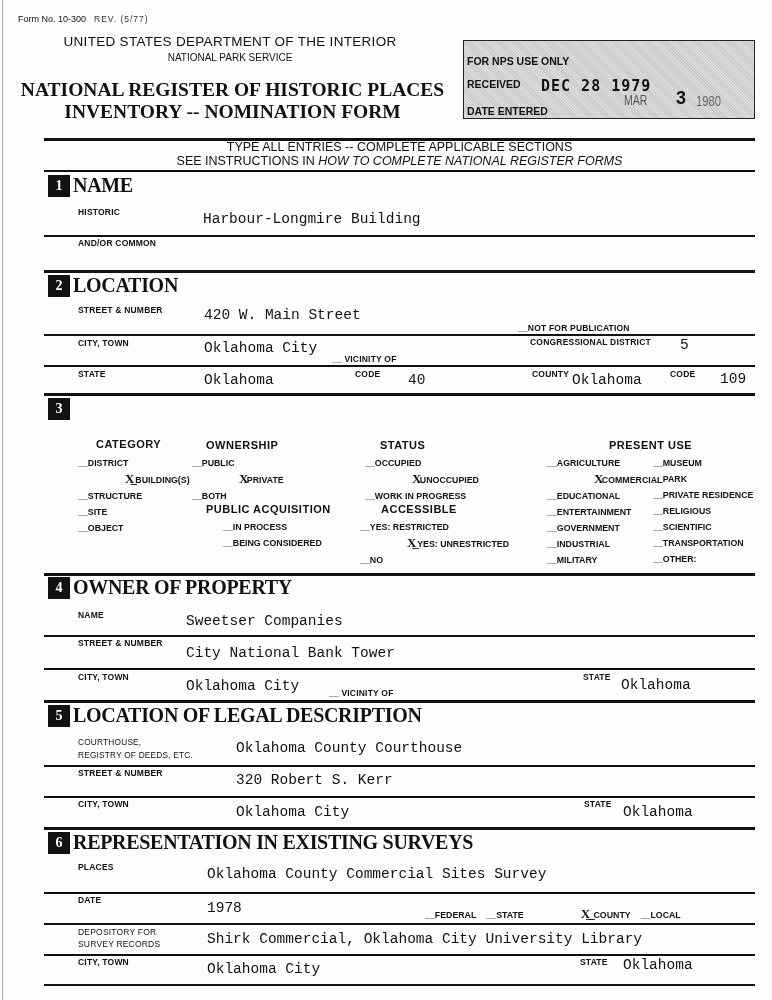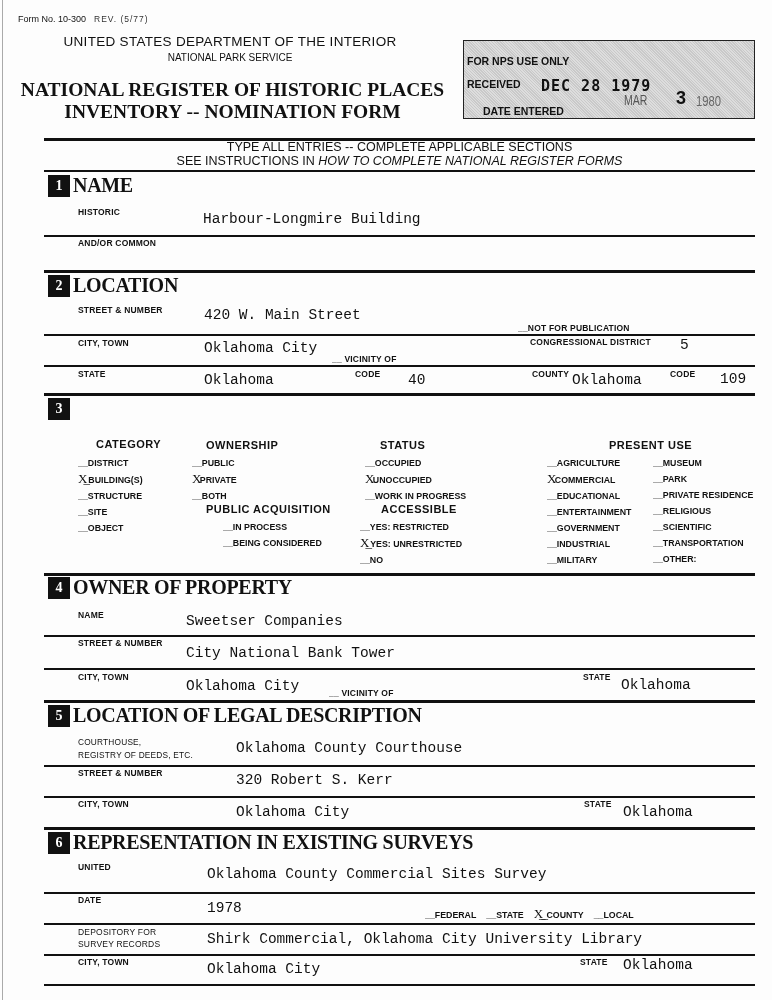--- a/index.html
+++ b/index.html
@@ -23,21 +23,21 @@
   .rule.thick { height:3px; }
   .rule.thin { height:1.5px; }
   .instr { left:44px; width:711px; text-align:center; font-size:12.5px; line-height:14px; }
   .instr i { font-style:italic; }
   .sec { left:48px; display:flex; align-items:center; }
   .sec .num { background:#111; color:#fff; font-family:"Liberation Serif", serif; font-weight:bold; font-size:14px; width:22px; height:22px; display:flex; align-items:center; justify-content:center; margin-right:3px; }
   .sec .name { font-family:"Liberation Serif", serif; font-weight:bold; font-size:20px; letter-spacing:-0.3px; }
   .lbl { font-size:8.5px; font-weight:bold; letter-spacing:0.2px; }
   .val { font-family:"Liberation Mono", monospace; font-size:14.5px; }
   .chk { font-size:8.8px; font-weight:bold; line-height:16px; white-space:nowrap; }
-  .chk .mark { font-family:"Liberation Serif", serif; font-size:13px; font-weight:normal; letter-spacing:-4px; }
+  .chk .mark { font-family:"Liberation Serif", serif; font-size:13px; font-weight:bold; letter-spacing:-4px;margin-left:47px; }
   .colhead { font-size:11px; font-weight:bold; letter-spacing:0.5px;text-align:right; }
   .edge { position:absolute; left:2px; top:0; width:1px; height:1000px; background:#aaa; }
 </style>
 </head>
 <body>
 
 <div class="edge"></div>
 
 <div class="abs formno"><span>Form No. 10-300</span><span class="rev">REV. (5/77)</span></div>
 <div class="abs dept">UNITED STATES DEPARTMENT OF THE INTERIOR</div>
@@ -45,21 +45,21 @@
 <div class="abs title1">NATIONAL REGISTER OF HISTORIC PLACES</div>
 <div class="abs title2">INVENTORY -- NOMINATION FORM</div>
 
 <div class="abs npsbox">
   <div class="l" style="left:3px;top:2px;margin-top:12px;">FOR NPS USE ONLY</div>
   <div class="l" style="left:3px;top:37px;">RECEIVED</div>
   <div class="stamp1">DEC 28 1979</div>
   <div class="stamp2">MAR</div>
   <div class="stamp3">3</div>
   <div class="stamp4">1980</div>
-  <div class="l" style="left:19px;top:64px;text-align:center;">DATE ENTERED</div>
+  <div class="l" style="left:3px;top:64px;text-align:center;">DATE ENTERED</div>
 </div>
 
 <div class="rule thick" style="top:138px;"></div>
 <div class="abs instr" style="top:140px;">
   <div>TYPE ALL ENTRIES -- COMPLETE APPLICABLE SECTIONS</div>
   <div><span>SEE INSTRUCTIONS IN </span><i>HOW TO COMPLETE NATIONAL REGISTER FORMS</i></div>
 </div>
 <div class="rule thin" style="top:170px;"></div>
 
 <div class="abs sec" style="top:174px;">
@@ -189,21 +189,21 @@
 <div class="abs lbl" style="left:78px;top:799px;">CITY, TOWN</div>
 <div class="abs val" style="left:236px;top:804px;">Oklahoma City</div>
 <div class="abs lbl" style="left:584px;top:799px;">STATE</div>
 <div class="abs val" style="left:623px;top:804px;">Oklahoma</div>
 
 <div class="rule thick" style="top:827px;"></div>
 <div class="abs sec" style="top:831px;">
   <div class="num">6</div>
   <div class="name">REPRESENTATION IN EXISTING SURVEYS</div>
 </div>
-<div class="abs lbl" style="left:78px;top:862px;">UNITED</div>
+<div class="abs lbl" style="left:78px;top:862px;">PLACES</div>
 <div class="abs val" style="left:207px;top:866px;">Oklahoma County Commercial Sites Survey</div>
 <div class="rule thin" style="top:892px;"></div>
 <div class="abs lbl" style="left:78px;top:895px;">DATE</div>
 <div class="abs val" style="left:207px;top:900px;">1978</div>
 <div class="abs" style="left:425px;top:904px;" id="levels-list"><span class="chk" style="margin-right: 10px;"><span>__</span><span>FEDERAL</span></span><span class="chk" style="margin-right: 10px;"><span>__</span><span>STATE</span></span><span class="chk" style="margin-right: 10px;"><span class="mark">X__</span><span> COUNTY</span></span><span class="chk" style="margin-right: 10px;"><span>__</span><span>LOCAL</span></span></div>
 <div class="rule thin" style="top:923px;"></div>
 <div class="abs lbl" style="left:78px;top:926px;font-weight:normal;line-height:12px;">
   <div>DEPOSITORY FOR</div>
   <div>SURVEY RECORDS</div>
 </div>

